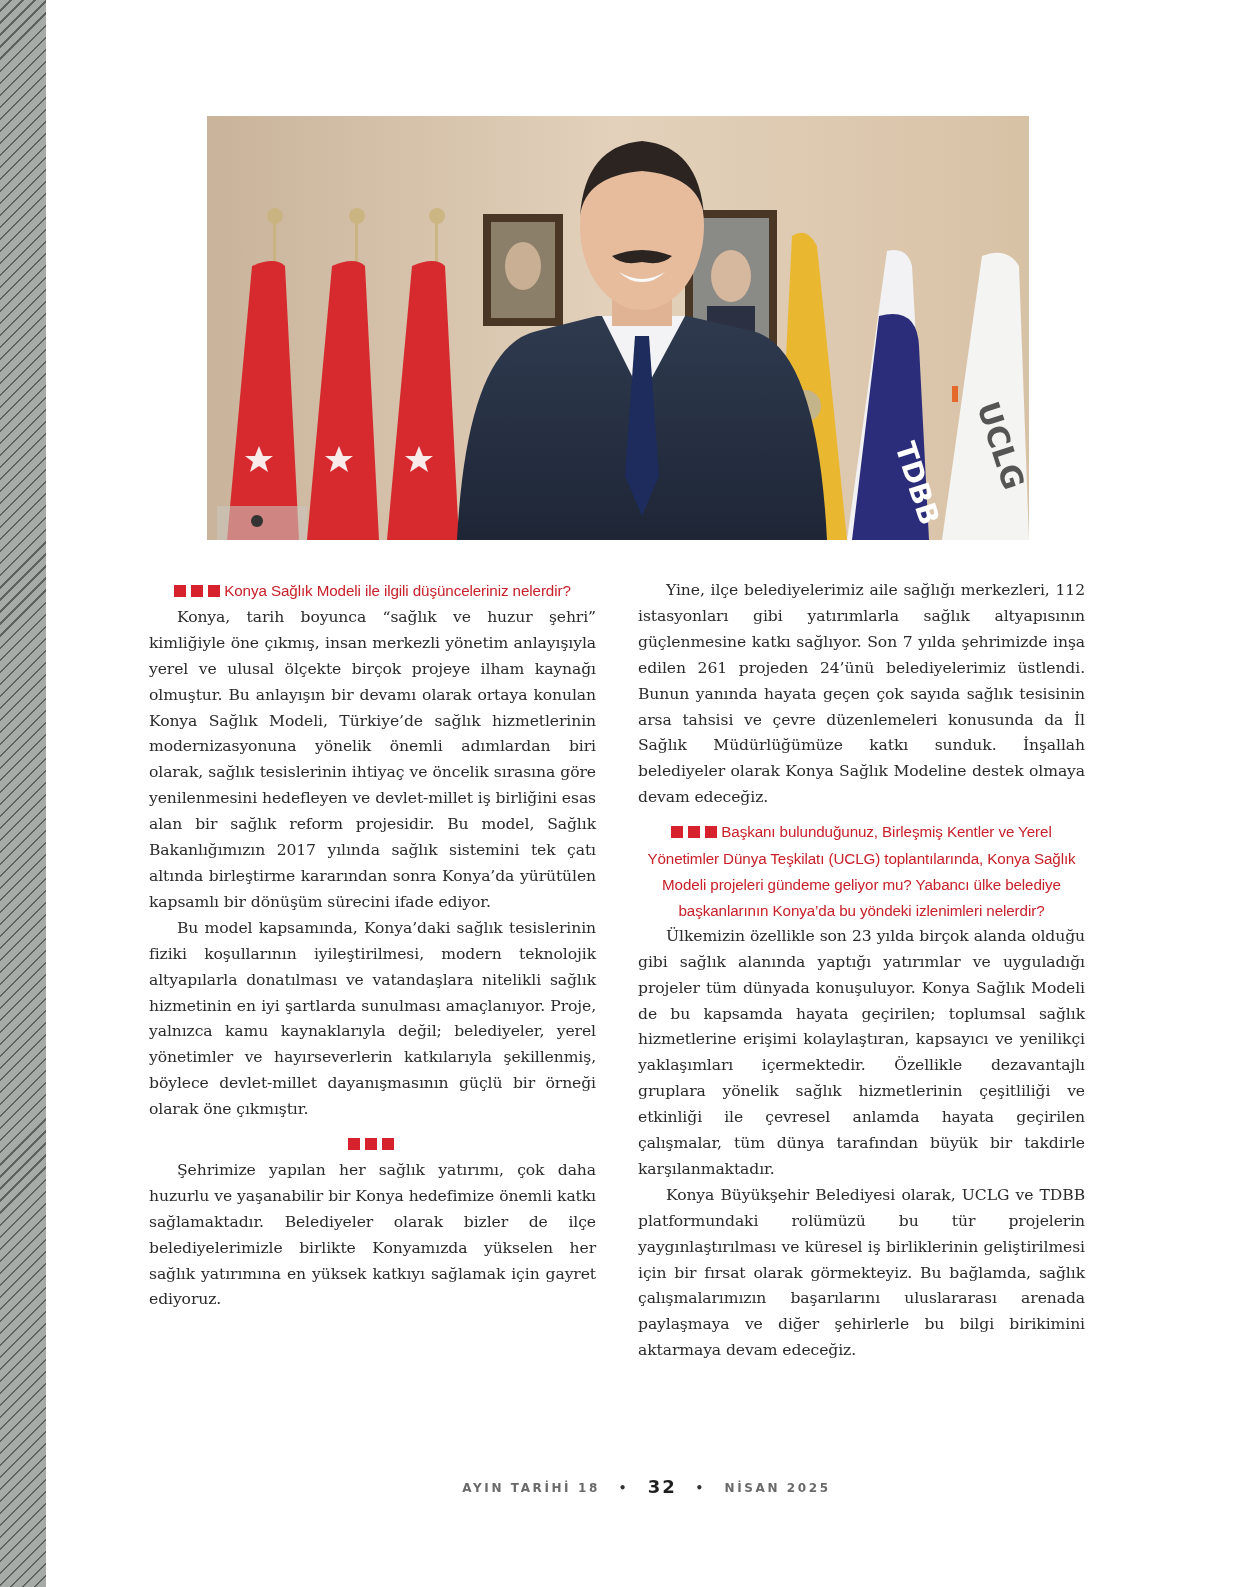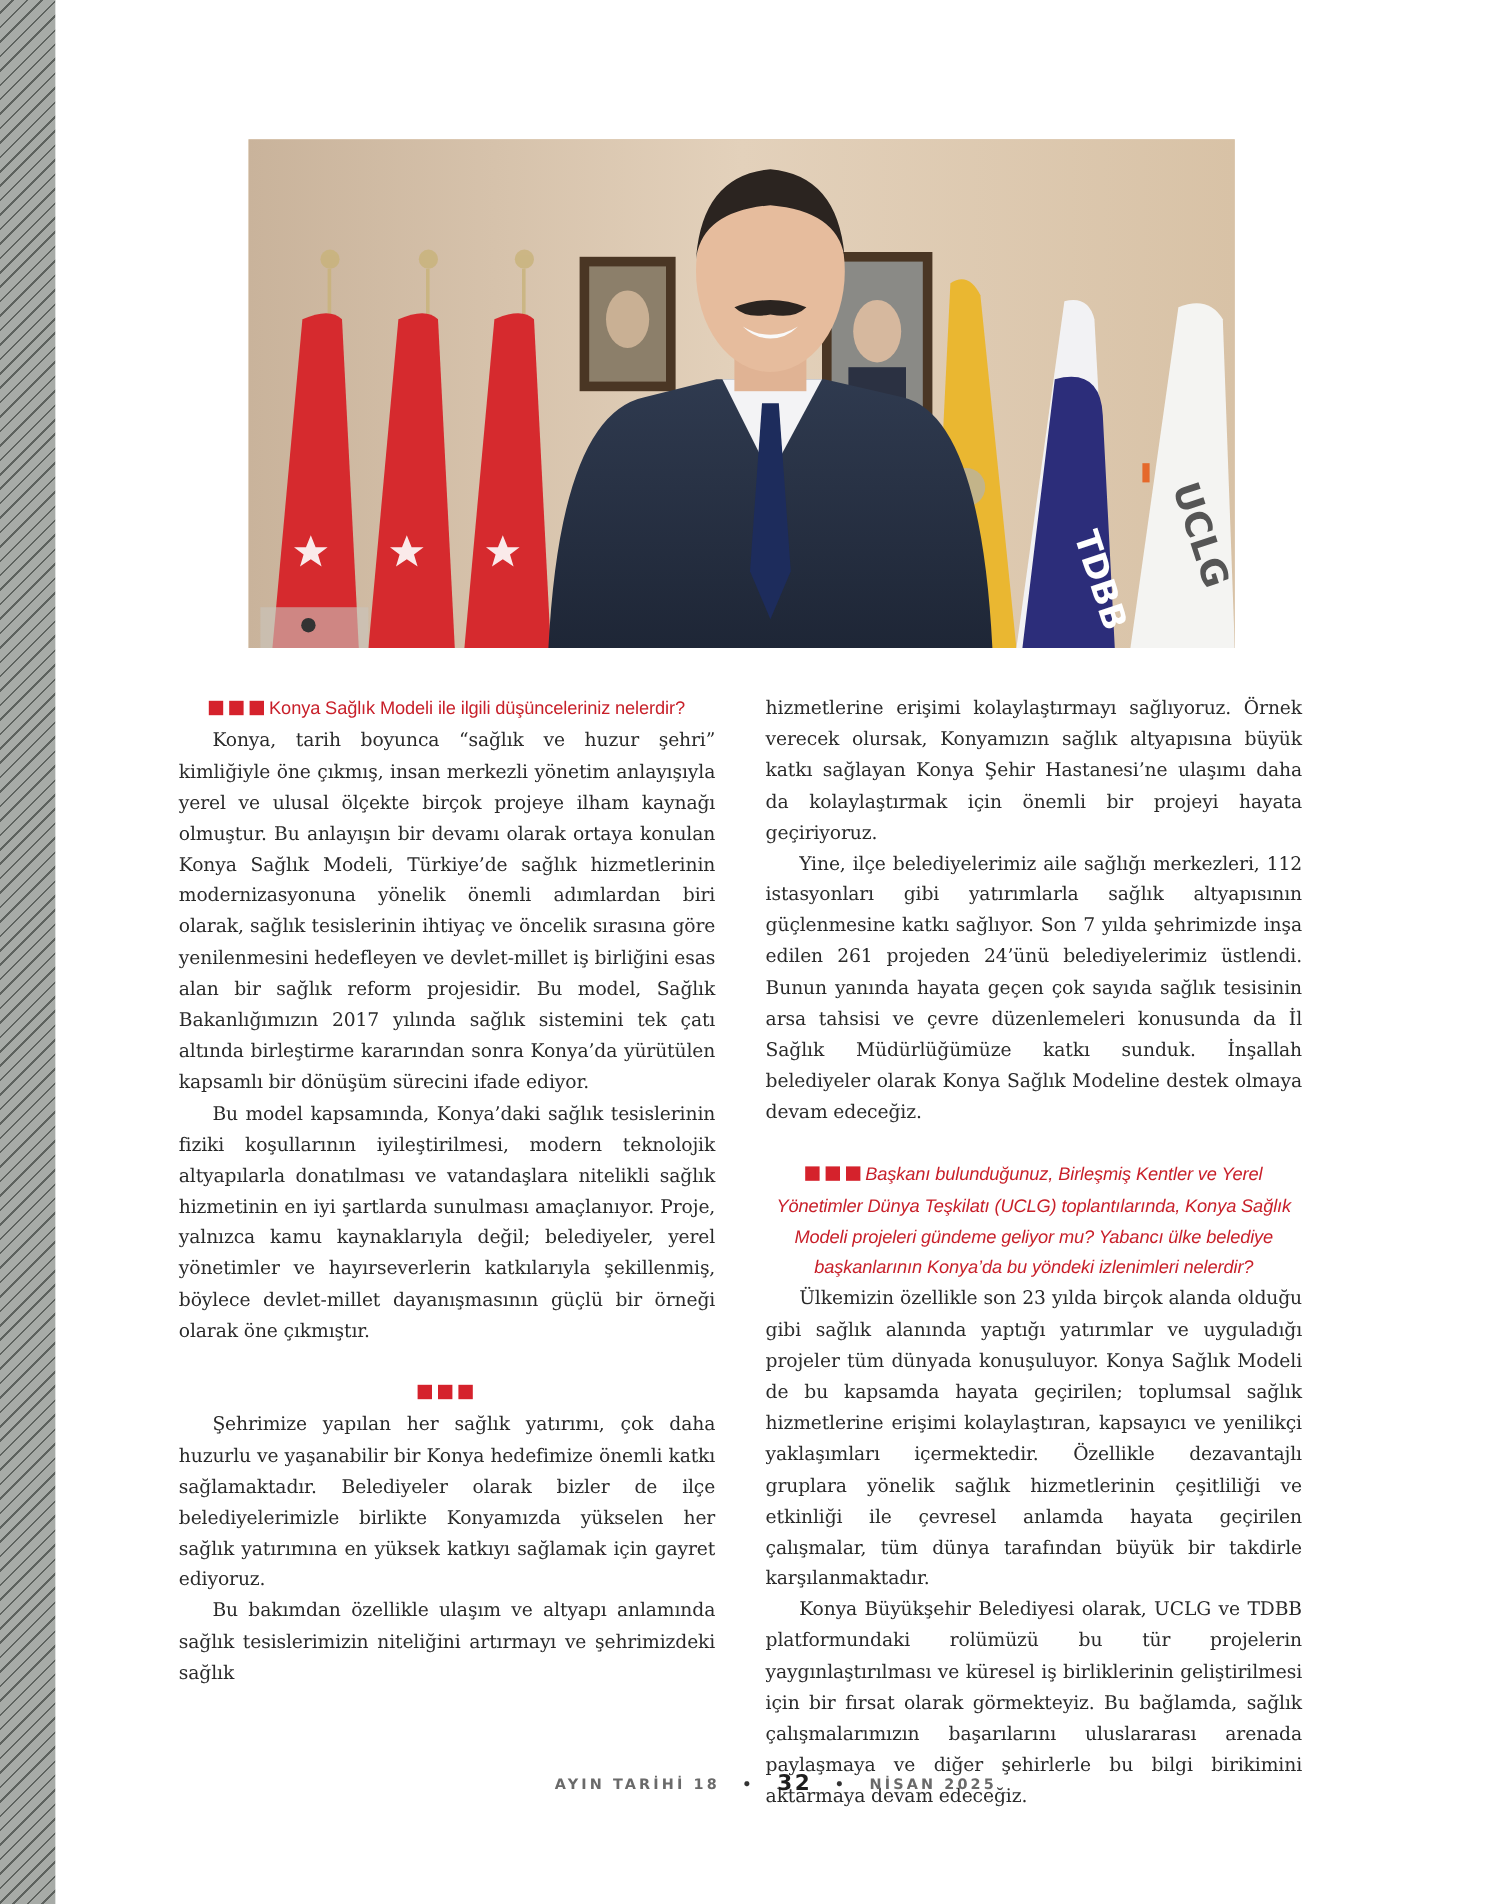--- a/index.html
+++ b/index.html
@@ -25,21 +25,21 @@
     font-size: 15.6px; line-height: 25.9px; text-align: justify;
     letter-spacing: -0.1px;
   }
   .col-left { left: 149px; }
   .col-right { left: 638px; }
   .q {
     font-family: "Liberation Sans", sans-serif;
     color: #c8202a; font-size: 15.2px; line-height: 25.9px;
     text-align: center; margin: 0;
   }
-  .q.spaced { margin-top: 25px; font-style: italic; }
+  .q.spaced { margin-top: 8px; }
   .bullets { display: inline-block; margin-right: 4px; vertical-align: -1px; }
   .bullets i {
     display: inline-block; width: 12px; height: 12px; background: #d5222c;
     margin-right: 5px;
   }
   .bullets i:last-child { margin-right: 0; }
   .p { margin: 0; text-indent: 28px; }
   .p.noindent { text-indent: 0; }
   .footer {
     position: absolute; top: 1476px; left: 0; width: 1247px; text-align: center;
@@ -122,25 +122,23 @@
     <circle cx="50" cy="405" r="6" fill="#333"></circle>
   </svg>
 </div>
 
 <div class="col col-left">
   <p class="q"><span class="bullets"><i></i><i></i><i></i></span><span>Konya Sağlık Modeli ile ilgili düşünceleriniz nelerdir?</span></p>
   <p class="p">Konya, tarih boyunca “sağlık ve huzur şehri” kimliğiyle öne çıkmış, insan merkezli yönetim anlayışıyla yerel ve ulusal ölçekte birçok projeye ilham kaynağı olmuştur. Bu anlayışın bir devamı olarak ortaya konulan Konya Sağlık Modeli, Türkiye’de sağlık hizmetlerinin modernizasyonuna yönelik önemli adımlardan biri olarak, sağlık tesislerinin ihtiyaç ve öncelik sırasına göre yenilenmesini hedefleyen ve devlet-millet iş birliğini esas alan bir sağlık reform projesidir. Bu model, Sağlık Bakanlığımızın 2017 yılında sağlık sistemini tek çatı altında birleştirme kararından sonra Konya’da yürütülen kapsamlı bir dönüşüm sürecini ifade ediyor.</p>
   <p class="p">Bu model kapsamında, Konya’daki sağlık tesislerinin fiziki koşullarının iyileştirilmesi, modern teknolojik altyapılarla donatılması ve vatandaşlara nitelikli sağlık hizmetinin en iyi şartlarda sunulması amaçlanıyor. Proje, yalnızca kamu kaynaklarıyla değil; belediyeler, yerel yönetimler ve hayırseverlerin katkılarıyla şekillenmiş, böylece devlet-millet dayanışmasının güçlü bir örneği olarak öne çıkmıştır.</p>
   <p class="q spaced"><span class="bullets"><i></i><i></i><i></i></span></p>
   <p class="p">Şehrimize yapılan her sağlık yatırımı, çok daha huzurlu ve yaşanabilir bir Konya hedefimize önemli katkı sağlamaktadır. Belediyeler olarak bizler de ilçe belediyelerimizle birlikte Konyamızda yükselen her sağlık yatırımına en yüksek katkıyı sağlamak için gayret ediyoruz.</p>
-  <p class="p" style="text-align-last: justify;">Bu bakımdan özellikle ulaşım ve altyapı anlamında sağlık tesislerimizin niteliğini artırmayı ve şehrimizdeki sağlık</p>
 </div>
 
 <div class="col col-right">
-  <p class="p noindent">hizmetlerine erişimi kolaylaştırmayı sağlıyoruz. Örnek verecek olursak, Konyamızın sağlık altyapısına büyük katkı sağlayan Konya Şehir Hastanesi’ne ulaşımı daha da kolaylaştırmak için önemli bir projeyi hayata geçiriyoruz.</p>
   <p class="p">Yine, ilçe belediyelerimiz aile sağlığı merkezleri, 112 istasyonları gibi yatırımlarla sağlık altyapısının güçlenmesine katkı sağlıyor. Son 7 yılda şehrimizde inşa edilen 261 projeden 24’ünü belediyelerimiz üstlendi. Bunun yanında hayata geçen çok sayıda sağlık tesisinin arsa tahsisi ve çevre düzenlemeleri konusunda da İl Sağlık Müdürlüğümüze katkı sunduk. İnşallah belediyeler olarak Konya Sağlık Modeline destek olmaya devam edeceğiz.</p>
   <p class="q spaced"><span class="bullets"><i></i><i></i><i></i></span><span>Başkanı bulunduğunuz, Birleşmiş Kentler ve Yerel Yönetimler Dünya Teşkilatı (UCLG) toplantılarında, Konya Sağlık Modeli projeleri gündeme geliyor mu? Yabancı ülke belediye başkanlarının Konya’da bu yöndeki izlenimleri nelerdir?</span></p>
   <p class="p">Ülkemizin özellikle son 23 yılda birçok alanda olduğu gibi sağlık alanında yaptığı yatırımlar ve uyguladığı projeler tüm dünyada konuşuluyor. Konya Sağlık Modeli de bu kapsamda hayata geçirilen; toplumsal sağlık hizmetlerine erişimi kolaylaştıran, kapsayıcı ve yenilikçi yaklaşımları içermektedir. Özellikle dezavantajlı gruplara yönelik sağlık hizmetlerinin çeşitliliği ve etkinliği ile çevresel anlamda hayata geçirilen çalışmalar, tüm dünya tarafından büyük bir takdirle karşılanmaktadır.</p>
   <p class="p">Konya Büyükşehir Belediyesi olarak, UCLG ve TDBB platformundaki rolümüzü bu tür projelerin yaygınlaştırılması ve küresel iş birliklerinin geliştirilmesi için bir fırsat olarak görmekteyiz. Bu bağlamda, sağlık çalışmalarımızın başarılarını uluslararası arenada paylaşmaya ve diğer şehirlerle bu bilgi birikimini aktarmaya devam edeceğiz.</p>
 </div>
 
 <div class="footer">
   <span>AYIN TARİHİ 18</span>
   <span class="dot">•</span>
   <span class="page-num">32</span>

